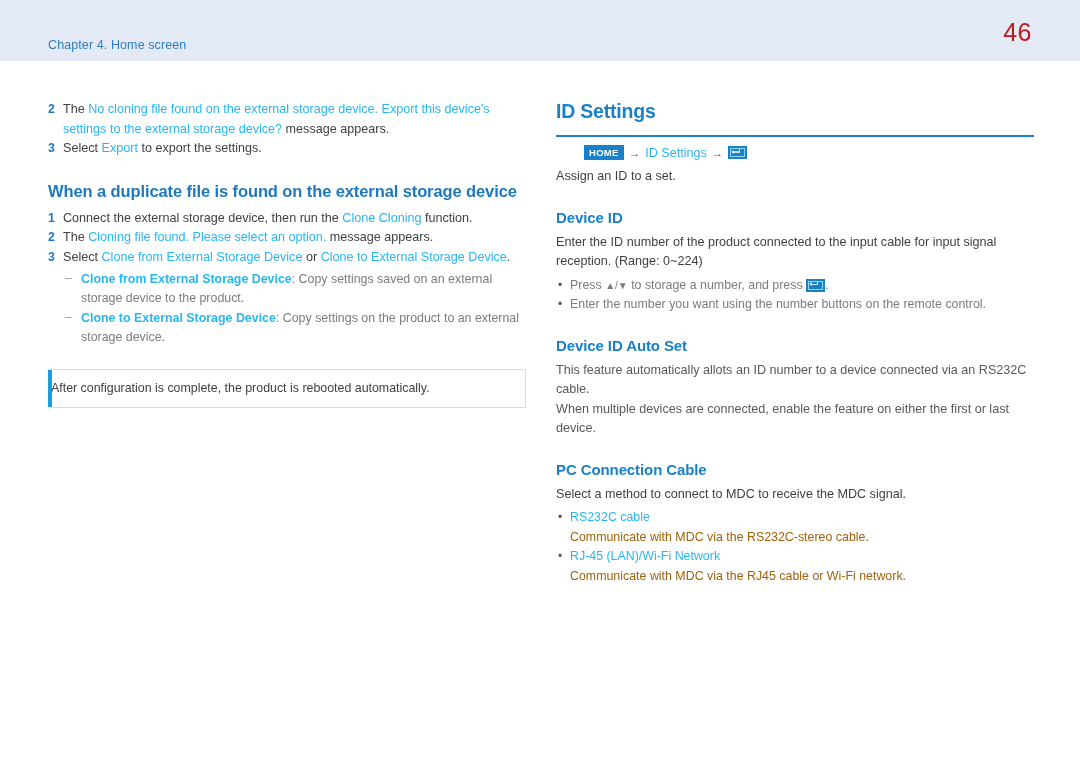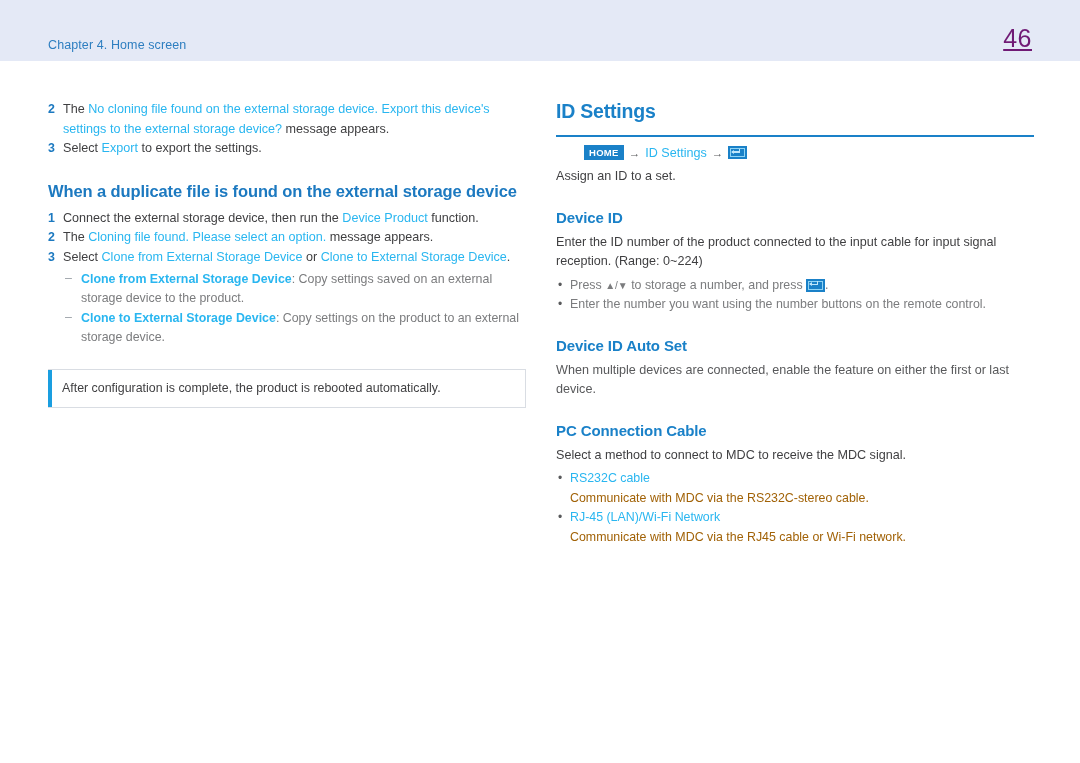--- a/index.html
+++ b/index.html
@@ -33,25 +33,24 @@
     left: 48px;
     top: 38px;
     font-size: 12.5px;
     color: #2d7ec0;
     letter-spacing: .1px;
     white-space: nowrap;
   }
   .page-number {
     position: absolute;
     right: 48px;
-    top: 24px;
+    top: 18px;
     font-size: 25px;
-    color: #701a75;
+    color: #b91c1c;
     letter-spacing: .5px;
-    text-decoration: underline;
   }
 
   
   .col-left {
     position: absolute;
     left: 48px;
     top: 100px;
     width: 478px;
   }
   .col-right {
@@ -141,21 +140,21 @@
     letter-spacing: -.1px;
   }
 
   
   .note-box {
     position: relative;
     margin-top: 22px;
     border: 1px solid #d9dde3;
     border-left: none;
     background: #ffffff;
-    padding: 9px 12px 10px 14px;
+    padding: 9px 12px 10px 3px;
     font-size: 12.4px;
     color: #3f3f41;
     line-height: 18px;
   }
   .note-box .bar {
     position: absolute;
     left: 0; top: 0; bottom: 0;
     width: 4px;
     background: #1a9ee0;
   }
@@ -289,21 +288,21 @@
       </li>
       <li>
         <span class="num">3</span><span>Select </span><span class="lnk">Export</span><span> to export the settings.</span>
       </li>
     </ol>
 
     <div class="h-sub">When a duplicate file is found on the external storage device</div>
 
     <ol class="olist">
       <li>
-        <span class="num">1</span><span>Connect the external storage device, then run the </span><span class="lnk">Device Product</span><span> function.</span>
+        <span class="num">1</span><span>Connect the external storage device, then run the </span><span class="lnk">Clone Cloning</span><span> function.</span>
       </li>
       <li>
         <span class="num">2</span><span>The </span><span class="lnk">Cloning file found. Please select an option.</span><span> message appears.</span>
       </li>
       <li>
         <span class="num">3</span><span>Select </span><span class="lnk">Clone from External Storage Device</span><span> or </span><span class="lnk">Clone to External Storage Device</span><span>.</span>
 
         <ul class="dashlist">
           <li>
             <span class="dash">–</span><span class="lnk-strong">Clone from External Storage Device</span><span>: Copy settings saved on an external storage device to the product.</span>
@@ -345,20 +344,21 @@
     <ul class="blist">
       <li>
         <span class="bul">•</span><span>Press </span><span class="tri">▲/▼</span><span> to storage a number, and press </span><span class="enter-icon"><span class="inner"></span><span class="arrow"></span><span class="head"></span></span><span>.</span>
       </li>
       <li>
         <span class="bul">•</span><span>Enter the number you want using the number buttons on the remote control.</span>
       </li>
     </ul>
 
     <div class="h-third">Device ID Auto Set</div>
+    <p class="para muted">This feature automatically allots an ID number to a device connected via an RS232C cable.</p>
     <p class="para muted">When multiple devices are connected, enable the feature on either the first or last device.</p>
 
     <div class="h-third">PC Connection Cable</div>
     <p class="para">Select a method to connect to MDC to receive the MDC signal.</p>
     <ul class="blist">
       <li>
         <span class="bul">•</span><span class="lnk">RS232C cable</span>
       </li>
       <li class="sub-desc">Communicate with MDC via the RS232C-stereo cable.</li>
       <li>

